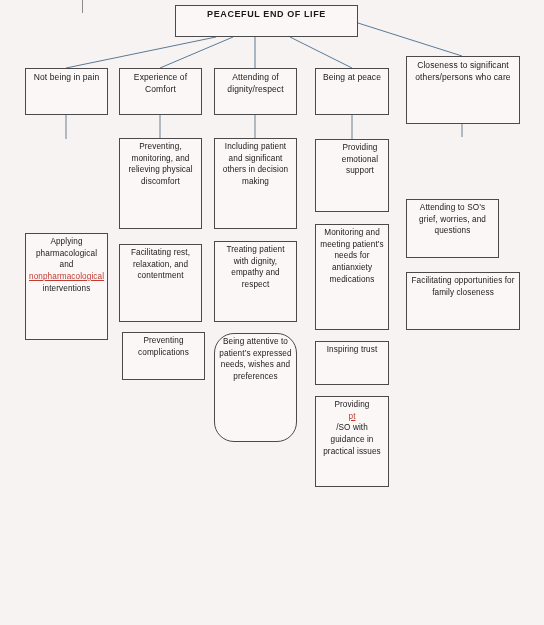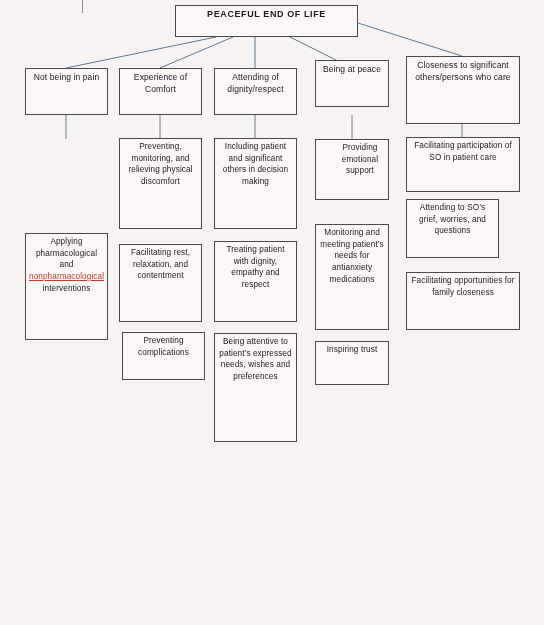--- a/index.html
+++ b/index.html
@@ -88,42 +88,46 @@
 
   <div class="node lvl1" style="left:214px;top:68px;width:83px;height:47px;">
     <span>Attending of dignity/respect</span>
   </div>
   <div class="node lvl2" style="left:214px;top:138px;width:83px;height:91px;">
     <span>Including patient and significant others in decision making</span>
   </div>
   <div class="node lvl2" style="left:214px;top:241px;width:83px;height:81px;">
     <span>Treating patient with dignity, empathy and respect</span>
   </div>
-  <div class="node lvl2" style="left:214px;top:333px;width:83px;height:109px;">
+  <div class="node lvl2" style="left:214px;top:333px;width:83px;height:109px;border-radius:20px;">
     <span>Being attentive to patient’s expressed needs, wishes and preferences</span>
   </div>
 
-  <div class="node lvl1" style="left:315px;top:60px;width:74px;height:47px;">
+  <div class="node lvl1" style="left:315px;top:68px;width:74px;height:47px;">
     <span>Being at peace</span>
   </div>
-  <div class="node lvl2" style="left:315px;top:139px;width:74px;height:61px;padding-left:19px;">
+  <div class="node lvl2" style="left:315px;top:139px;width:74px;height:73px;padding-left:19px;">
     <span>Providing emotional support</span>
   </div>
   <div class="node lvl2" style="left:315px;top:224px;width:74px;height:106px;">
     <span>Monitoring and meeting patient’s needs for antianxiety medications</span>
   </div>
   <div class="node lvl2" style="left:315px;top:341px;width:74px;height:44px;">
     <span>Inspiring trust</span>
   </div>
+  <div class="node lvl2" style="left:315px;top:396px;width:74px;height:91px;">
+    <span>
+        <span>Providing </span>
+        <span class="redline">pt</span>
+        <span>/SO with guidance in practical issues</span>
+      </span>
+  </div>
 
   <div class="node lvl1" style="left:406px;top:56px;width:114px;height:68px;">
     <span>Closeness to significant others/persons who care</span>
-  </div>
-  <div class="node lvl2" style="left:406px;top:137px;width:114px;height:55px;">
-    <span>Facilitating participation of SO in patient care</span>
   </div>
   <div class="node lvl2" style="left:406px;top:199px;width:93px;height:59px;">
     <span>Attending to SO’s grief, worries, and questions</span>
   </div>
   <div class="node lvl2" style="left:406px;top:272px;width:114px;height:58px;">
     <span>Facilitating opportunities for family closeness</span>
   </div>
 
 </div>
 

